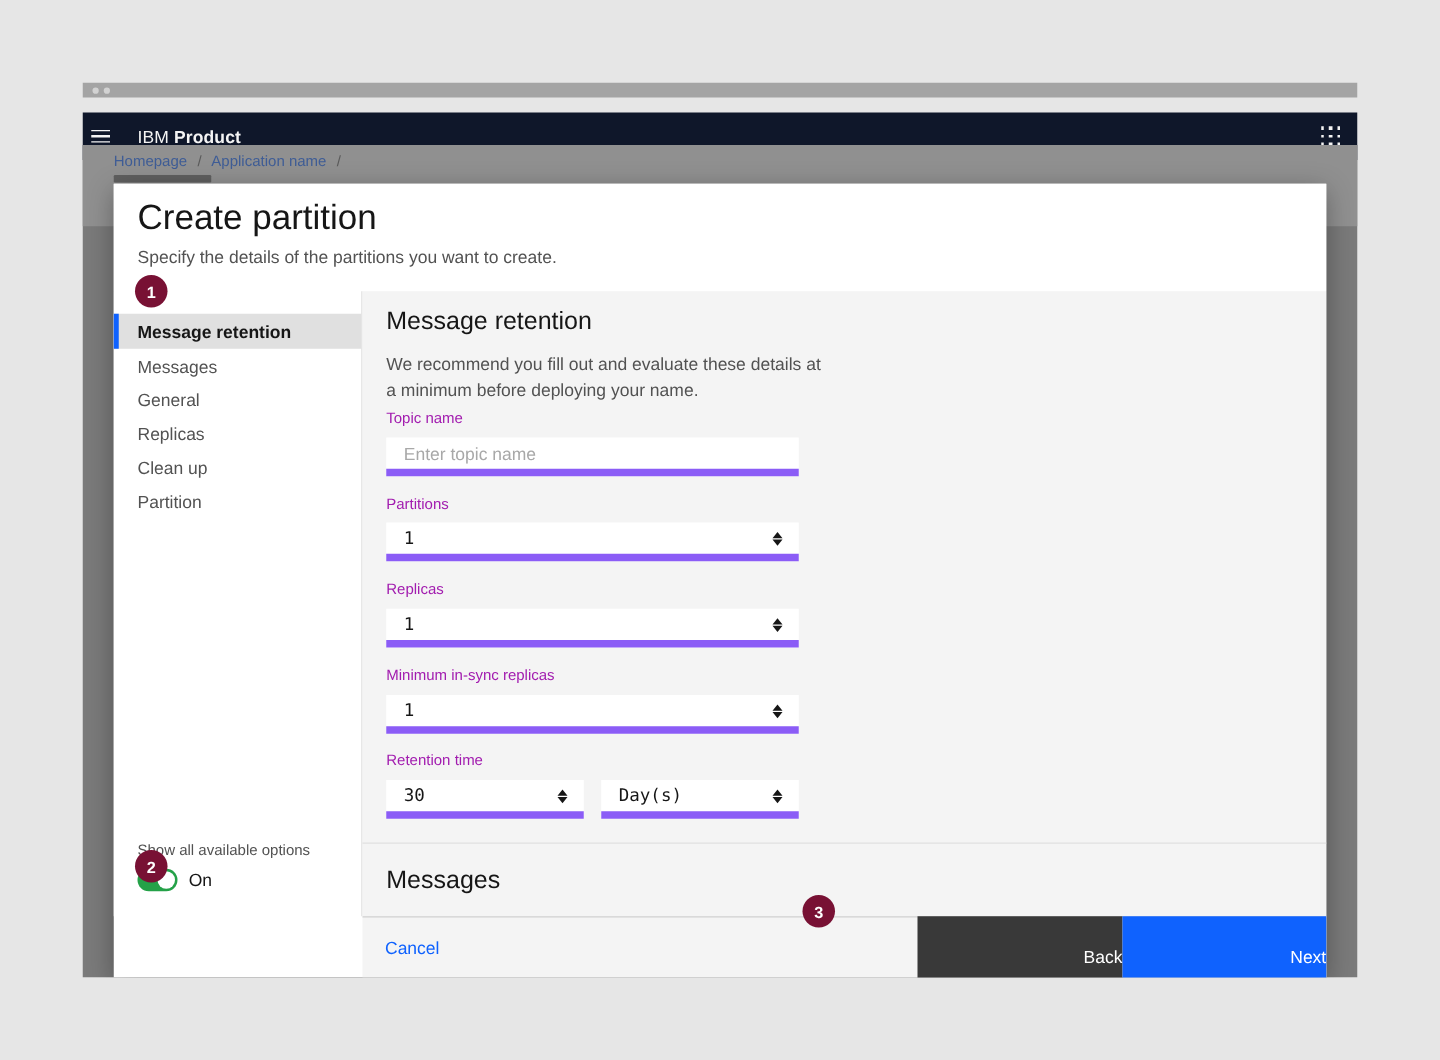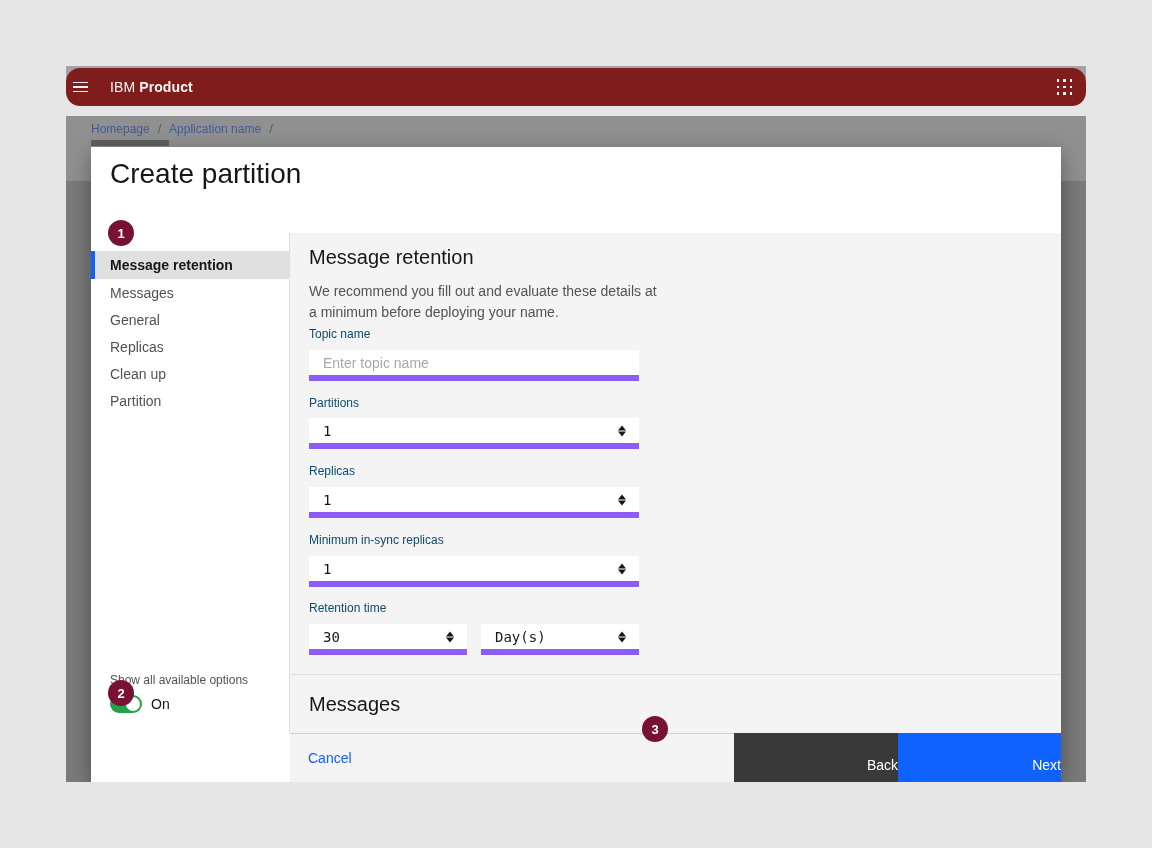--- a/index.html
+++ b/index.html
@@ -7,21 +7,21 @@
   body { font-family:"Liberation Sans", sans-serif; background:#e6e6e6; position:relative; overflow:hidden; }
 
   .canvas { position:absolute; inset:0; }
 
   
   .browser { position:absolute; left:66px; top:66px; width:1020px; height:716px; overflow:hidden; }
   .titlebar { position:absolute; left:0; top:0; width:100%; height:12px; background:#a4a4a4; }
   .titlebar .dot { position:absolute; top:4px; width:5px; height:5px; border-radius:50%; background:#d2d2d2; }
   .titlebar .dot.d1 { left:8px; } .titlebar .dot.d2 { left:17px; }
 
-  .appheader { position:absolute; left:0; top:2px; width:100%; height:38px; background:#7f1d1d; display:flex; align-items:center;border-radius:14px; }
+  .appheader { position:absolute; left:0; top:24px; width:100%; height:38px; background:#0f172a; display:flex; align-items:center; }
   .hamburger { width:16px; height:16px; margin-left:7px; display:flex; flex-direction:column; justify-content:center; gap:3px; cursor:pointer; }
   .hamburger span { display:block; width:15px; height:1.6px; background:#f4f4f4; }
   .brand { margin-left:21px; font-size:14px; color:#f4f4f4; letter-spacing:.1px; }
   .brand .prefix { font-weight:400; } .brand .name { font-weight:700; }
   .appswitcher { margin-left:auto; margin-right:14px; display:grid; grid-template-columns:repeat(3,2.5px); grid-template-rows:repeat(3,2.5px); gap:4px; cursor:pointer; }
   .appswitcher i { background:#f4f4f4; }
 
   
   .page { position:absolute; left:0; top:50px; width:100%; height:666px; background:#7a7a7a; }
   .page .band-top { position:absolute; left:0; top:0; width:100%; height:65px; background:#909090; }
@@ -48,21 +48,21 @@
   .toggle-row { position:absolute; left:19px; top:52px; display:flex; align-items:center; gap:9px; }
   .toggle { position:relative; width:32px; height:18px; border-radius:9px; background:#24a148; cursor:pointer; }
   .toggle .knob { position:absolute; right:2px; top:2px; width:14px; height:14px; border-radius:50%; background:#fff; }
   .toggle-state { font-size:14px; color:#161616; }
 
   
   .content { position:relative; flex:1; background:#f4f4f4; }
   .section-heading { position:absolute; left:19px; top:13px; font-size:20px; font-weight:400; color:#161616; }
   .section-desc { position:absolute; left:19px; top:48px; width:350px; font-size:14px; line-height:21px; color:#525252; }
 
-  .field-label { position:absolute; left:19px; font-size:12px; color:#0c4a6e; }
+  .field-label { position:absolute; left:19px; font-size:12px; color:#a21caf; }
   .text-input, .num-input, .sel-input {
     position:absolute; left:19px; width:330px; height:31px; background:#fff;
     border:none; border-bottom:6px solid #8b5cf6; font-size:14px; color:#161616; padding:0 14px; outline:none;
   }
   .text-input { font-family:"Liberation Sans", sans-serif; }
   .text-input::placeholder { color:#a8a8a8; }
   .num-input, .sel-input { display:flex; align-items:center; font-family:"DejaVu Sans Mono", monospace; cursor:text; }
   .stepper { position:absolute; right:13px; top:50%; transform:translateY(-50%); display:flex; flex-direction:column; align-items:center; gap:1px; cursor:pointer; }
   .stepper .up, .stepper .dn { width:0; height:0; border-left:4px solid transparent; border-right:4px solid transparent; }
   .stepper .up { border-bottom:5px solid #161616; }
@@ -125,20 +125,21 @@
         <a>Application name</a>
         <span class="sep">/</span>
       </div>
       <div class="page-title-sliver"></div>
     </div>
 
     <div class="modal">
 
       <div class="modal-header">
         <div class="modal-title">Create partition</div>
+        <div class="modal-subtitle">Specify the details of the partitions you want to create.</div>
       </div>
 
       <div class="modal-body">
 
         <div class="influencer">
           <div class="nav">
             <div class="nav-item selected">Message retention</div>
             <div class="nav-item">Messages</div>
             <div class="nav-item">General</div>
             <div class="nav-item">Replicas</div>

